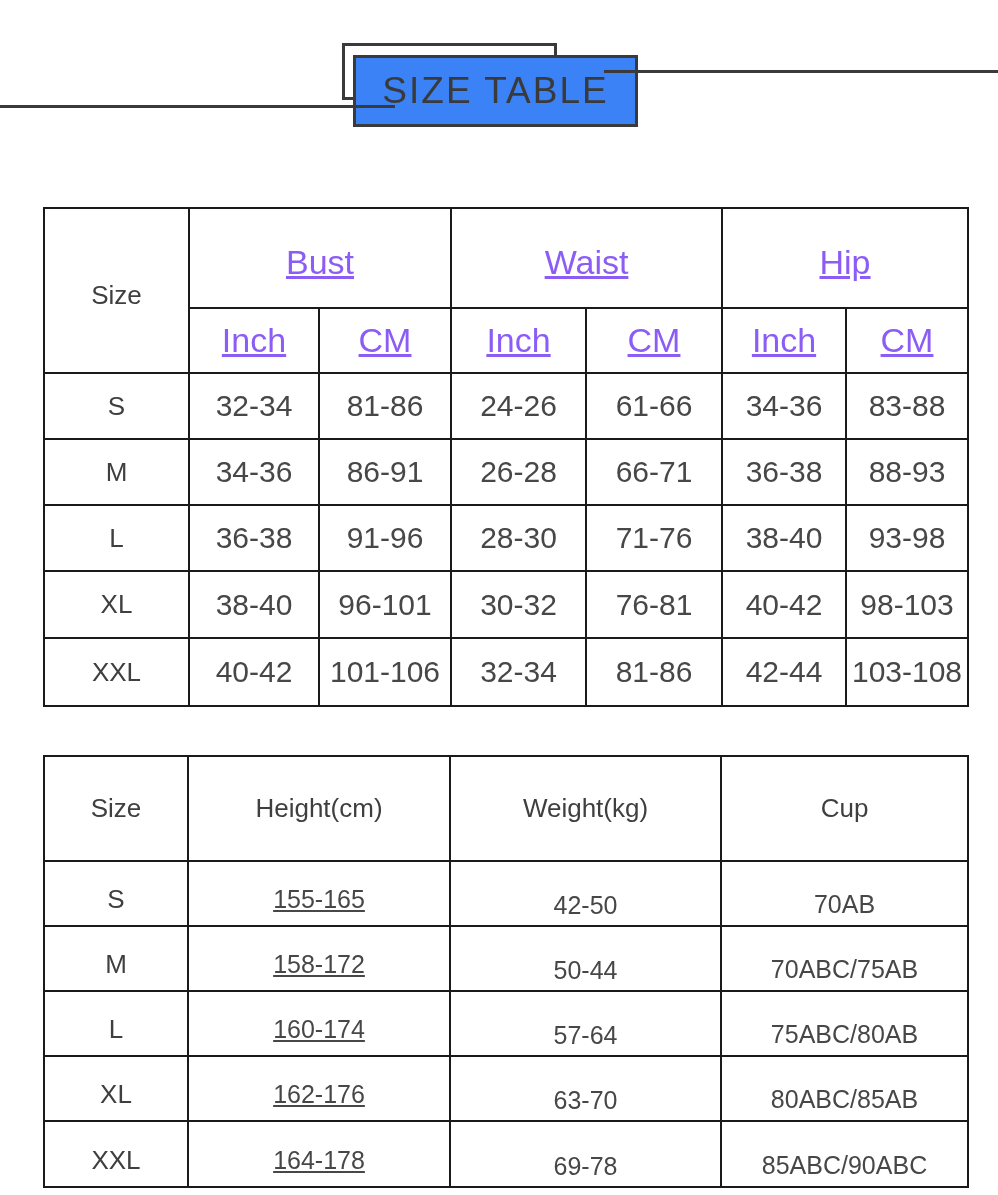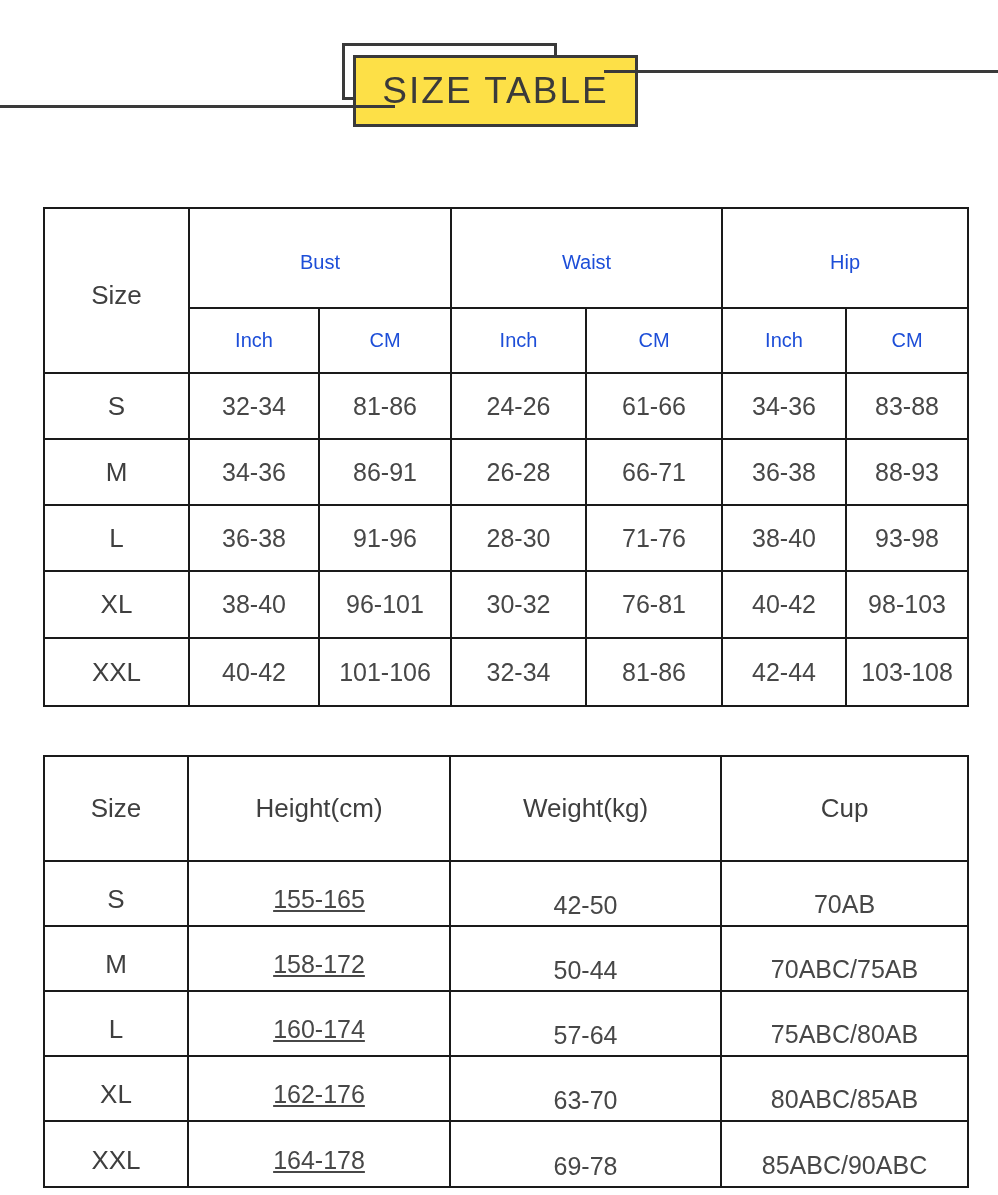--- a/index.html
+++ b/index.html
@@ -8,21 +8,21 @@
     font-family:"Liberation Sans",sans-serif;color:#424242;overflow:hidden;
   }
 
   
   .back-box{
     position:absolute;left:342px;top:43px;width:215px;height:57px;
     border:3px solid #3a3a3a;box-sizing:border-box;background:#ffffff;z-index:1;
   }
   .main-box{
     position:absolute;left:353px;top:55px;width:285px;height:72px;
-    border:3px solid #3a3a3a;box-sizing:border-box;background:#fde047;z-index:2;
+    border:3px solid #3a3a3a;box-sizing:border-box;background:#3b82f6;z-index:2;
     display:flex;align-items:center;justify-content:center;
   }
   .page-title{
     font-size:37px;letter-spacing:2px;color:#3a3a3a;white-space:nowrap;
   }
   .line-left{
     position:absolute;left:0;top:105px;width:395px;height:3px;background:#3a3a3a;z-index:3;
   }
   .line-right{
     position:absolute;left:604px;top:70px;width:394px;height:3px;background:#3a3a3a;z-index:3;
@@ -32,24 +32,24 @@
   table{
     position:absolute;border-collapse:collapse;table-layout:fixed;background:#ffffff;
   }
   td{
     border:2px solid #1a1a1a;text-align:center;vertical-align:middle;
     padding:0;overflow:hidden;white-space:nowrap;
   }
   .t1{left:43px;top:207px;width:924px;}
   .t2{left:43px;top:755px;width:924px;}
 
-  .t1 .hdr{font-size:20px;color:#1d4ed8;}
+  .t1 .hdr{font-size:34px;color:#8b5cf6;text-decoration:underline;}
   .t1 .corner{font-size:26px;color:#3f3f3f;padding-top:10px;}
   .t1 .group{padding-top:8px;}
-  .t1 .data{font-size:25px;color:#474747;}
+  .t1 .data{font-size:30px;color:#474747;}
   .t1 .rowlabel{font-size:26px;color:#3f3f3f;}
 
   .t2 .hdr{font-size:26px;color:#3f3f3f;}
   .t2 .data{font-size:25px;color:#474747;}
   .t2 .rowlabel{font-size:26px;color:#3f3f3f;padding-top:12px;}
   .t2 .c-height{padding-top:12px;text-decoration:underline;}
   .t2 .c-weight{padding-top:24px;text-align:center;}
   .t2 .c-cup{padding-top:22px;}
 </style>
 </head>

